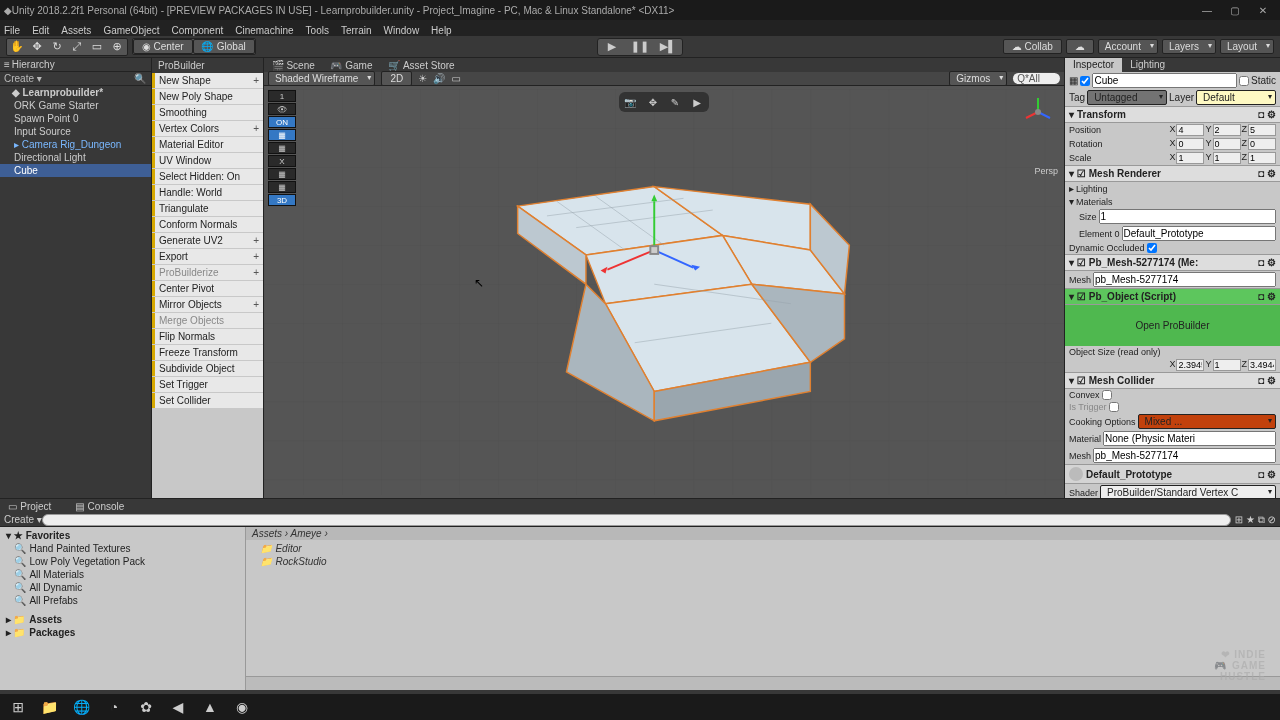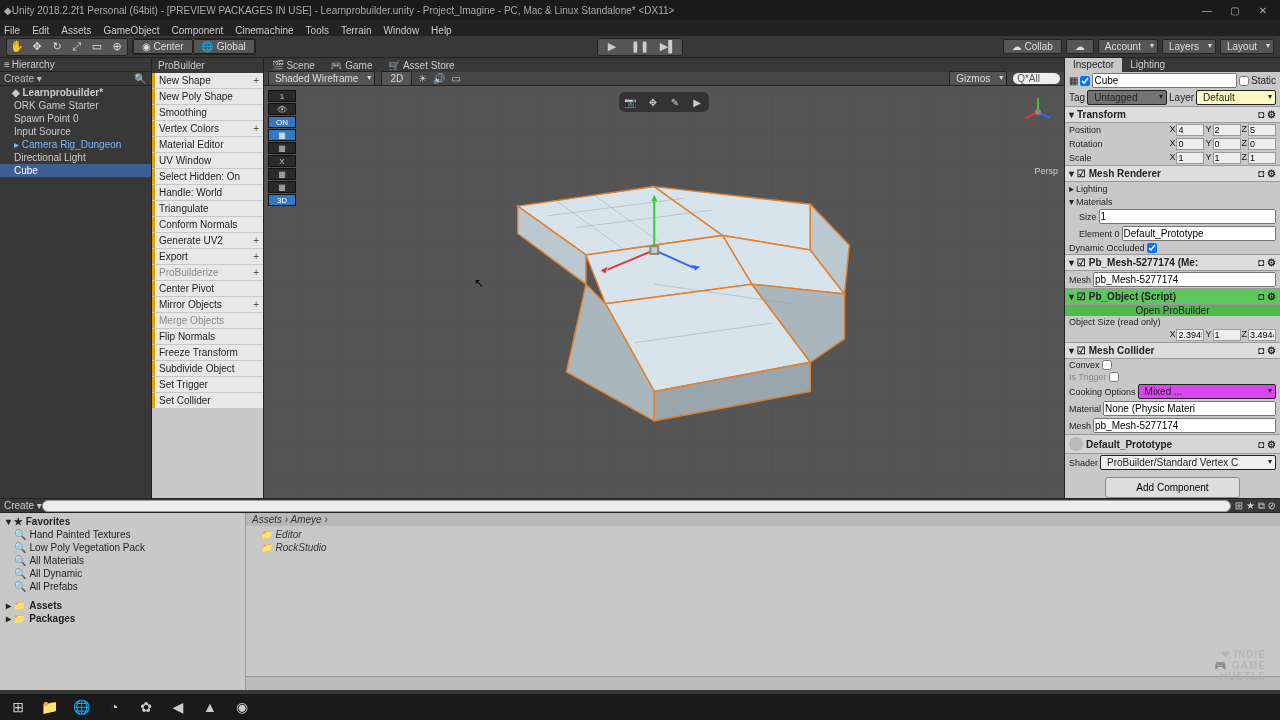--- a/index.html
+++ b/index.html
@@ -385,21 +385,21 @@
           <input type="checkbox" checked="" class="small-check" style="">
         </div>
 
       <div class="comp-header">▾ ☑ <span>Pb_Mesh-5277174 (Me:</span><span style="margin-left:auto">◘ ⚙</span></div>
       <div class="field">
           <label>Mesh</label>
           <input class="wide" value="pb_Mesh-5277174" style="">
         </div>
 
       <div class="comp-header script">▾ ☑ <span>Pb_Object (Script)</span><span style="margin-left:auto">◘ ⚙</span></div>
-      <div style="background:#4fb84f;text-align:center;padding:0;">Open ProBuilder</div>
+      <div style="background:#4fb84f;text-align:center;padding:15px;">Open ProBuilder</div>
       <div class="field">
           <label>Object Size (read only)</label>
         </div>
       <div class="field">
           <div class="xyz">
             <span>X</span>
             <input value="2.394556" style="">
             <span>Y</span>
             <input value="1" style="">
             <span>Z</span>
@@ -411,21 +411,21 @@
       <div class="field">
           <label>Convex</label>
           <input type="checkbox" class="small-check" style="">
         </div>
       <div class="field" style="color:#888">
           <label>Is Trigger</label>
           <input type="checkbox" class="small-check" style="">
         </div>
       <div class="field">
           <label>Cooking Options</label>
-          <span class="dd wide" style="color:#222;background:#d946ef">Mixed ...</span>
+          <span class="dd wide" style="color:#222;background:#c2410c">Mixed ...</span>
         </div>
       <div class="field">
           <label>Material</label>
           <input class="wide" value="None (Physic Materi" style="">
         </div>
       <div class="field">
           <label>Mesh</label>
           <input class="wide" value="pb_Mesh-5277174" style="">
         </div>
 
@@ -438,20 +438,24 @@
           <label>Shader</label>
           <span class="dd wide" style="color:#222;background:#eee">ProBuilder/Standard Vertex C</span>
         </div>
 
       <button class="add-comp">Add Component</button>
     </div>
   </div>
 </div>
 
 <div class="bottom-area">
+  <div class="proj-tabs">
+    <span>▭ <span>Project</span></span>
+    <span>▤ <span>Console</span></span>
+  </div>
   <div class="proj-toolbar">
     <span>Create ▾</span>
     <input class="search-input" placeholder="" style="">
     <span style="margin-left:4px">⊞ ★ ⧉ ⊘</span>
   </div>
   <div class="proj-body">
     <div class="proj-tree">
       <div class="pt-item bold">▾ ★ <span>Favorites</span></div>
       <div class="pt-item">🔍 <span>Hand Painted Textures</span></div>
       <div class="pt-item">🔍 <span>Low Poly Vegetation Pack</span></div>

